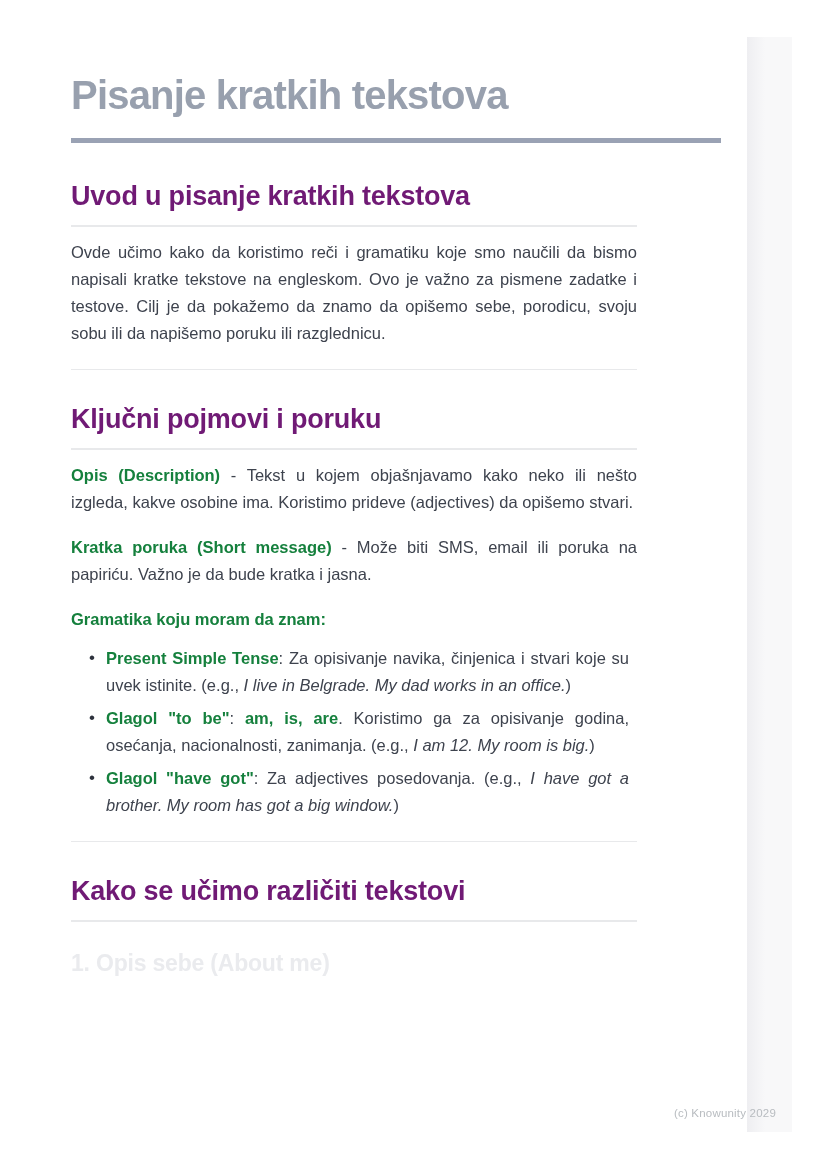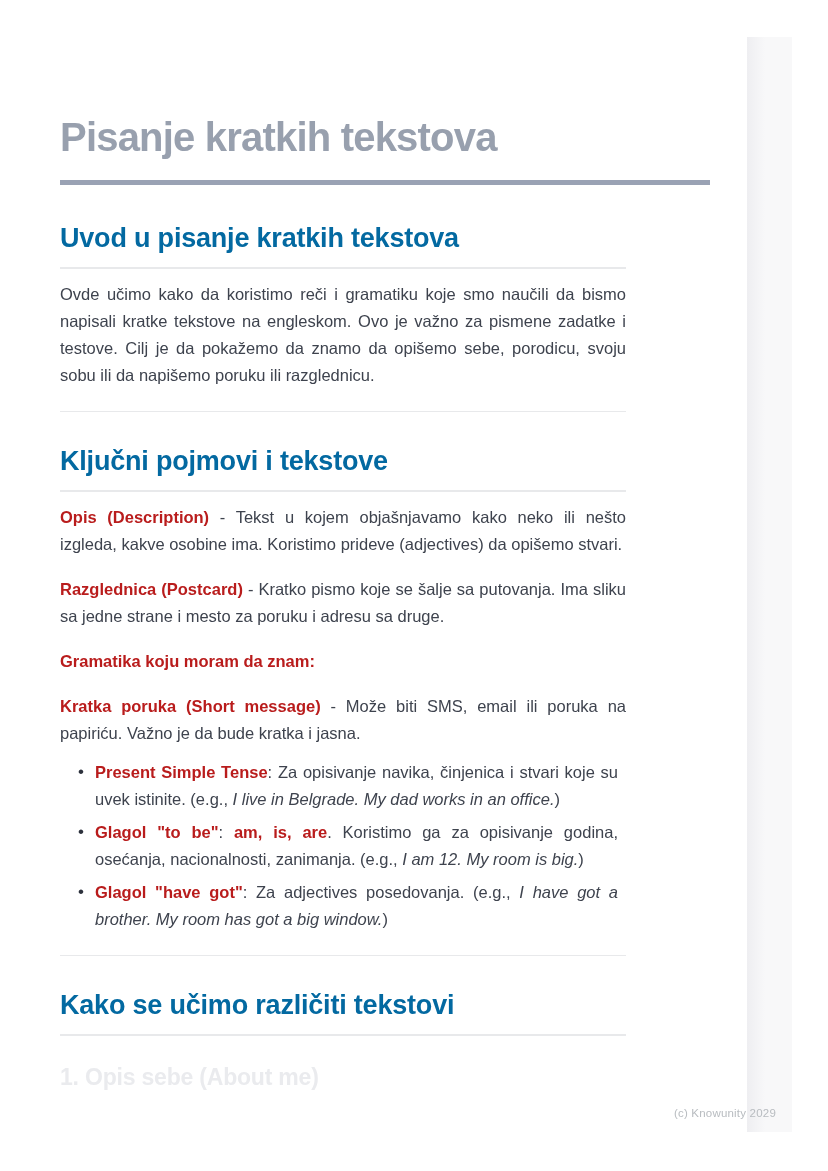--- a/index.html
+++ b/index.html
@@ -23,24 +23,24 @@
   .page-edge {
     position: absolute;
     left: 747px;
     top: 37px;
     width: 45px;
     height: 1095px;
     background: linear-gradient(to right, #eeeef1 0%, #f8f8f9 40%);
   }
   .doc {
     position: absolute;
-    left: 60px;
+    left: 71px;
     top: 0;
     width: 566px;
-    padding-top: 116px;
+    padding-top: 74px;
   }
   h1.doc-title {
     margin: 0;
     font-size: 40px;
     line-height: 42px;
     font-weight: 700;
     letter-spacing: -0.8px;
     color: #98a0ae;
   }
   .title-rule {
@@ -48,40 +48,40 @@
     height: 5px;
     background: #9aa2b4;
     margin-top: 22px;
   }
   h2.section-heading {
     margin: 34px 0 0;
     font-size: 27px;
     line-height: 31px;
     font-weight: 700;
     letter-spacing: -0.2px;
-    color: #0369a1;
+    color: #701a75;
     padding-bottom: 13px;
     border-bottom: 2px solid #e8e9eb;
   }
   h2.first {
     margin-top: 38px;
   }
   p.body-p {
     margin: 18px 0 0;
     font-size: 16.5px;
     line-height: 27px;
     color: #3e434e;
     text-align: justify;
   }
   p.after-heading {
     margin-top: 12px;
   }
   .seg-bold {
     font-weight: 700;
-    color: #b91c1c;
+    color: #15803d;
   }
   .seg-italic {
     font-style: italic;
   }
   hr.divider {
     border: none;
     border-top: 1px solid #e8e9eb;
     margin: 22px 0 0;
     width: 566px;
   }
@@ -137,29 +137,28 @@
     <div class="title-rule"></div>
 
     <section>
       <h2 class="section-heading first">Uvod u pisanje kratkih tekstova</h2>
       <p class="body-p after-heading">Ovde učimo kako da koristimo reči i gramatiku koje smo naučili da bismo napisali kratke tekstove na engleskom. Ovo je važno za pismene zadatke i testove. Cilj je da pokažemo da znamo da opišemo sebe, porodicu, svoju sobu ili da napišemo poruku ili razglednicu.</p>
     </section>
 
     <hr class="divider">
 
     <section>
-      <h2 class="section-heading">Ključni pojmovi i tekstove</h2>
+      <h2 class="section-heading">Ključni pojmovi i poruku</h2>
 
       <p class="body-p after-heading"><span class="seg-bold">Opis (Description)</span><span> - Tekst u kojem objašnjavamo kako neko ili nešto izgleda, kakve osobine ima. Koristimo prideve (adjectives) da opišemo stvari.</span></p>
 
-      <p class="body-p"><span class="seg-bold">Razglednica (Postcard)</span><span> - Kratko pismo koje se šalje sa putovanja. Ima sliku sa jedne strane i mesto za poruku i adresu sa druge.</span></p>
+
+      <p class="body-p"><span class="seg-bold">Kratka poruka (Short message)</span><span> - Može biti SMS, email ili poruka na papiriću. Važno je da bude kratka i jasna.</span></p>
 
       <p class="body-p"><span class="seg-bold">Gramatika koju moram da znam:</span></p>
-
-      <p class="body-p"><span class="seg-bold">Kratka poruka (Short message)</span><span> - Može biti SMS, email ili poruka na papiriću. Važno je da bude kratka i jasna.</span></p>
 
       <ul class="bullet-list">
         <li><span class="seg-bold">Present Simple Tense</span><span>: Za opisivanje navika, činjenica i stvari koje su uvek istinite. (e.g., </span><span class="seg-italic">I live in Belgrade. My dad works in an office.</span><span>)</span></li>
         <li><span class="seg-bold">Glagol "to be"</span><span>: </span><span class="seg-bold">am, is, are</span><span>. Koristimo ga za opisivanje godina, osećanja, nacionalnosti, zanimanja. (e.g., </span><span class="seg-italic">I am 12. My room is big.</span><span>)</span></li>
         <li><span class="seg-bold">Glagol "have got"</span><span>: Za adjectives posedovanja. (e.g., </span><span class="seg-italic">I have got a brother. My room has got a big window.</span><span>)</span></li>
       </ul>
     </section>
 
     <hr class="divider">
 

